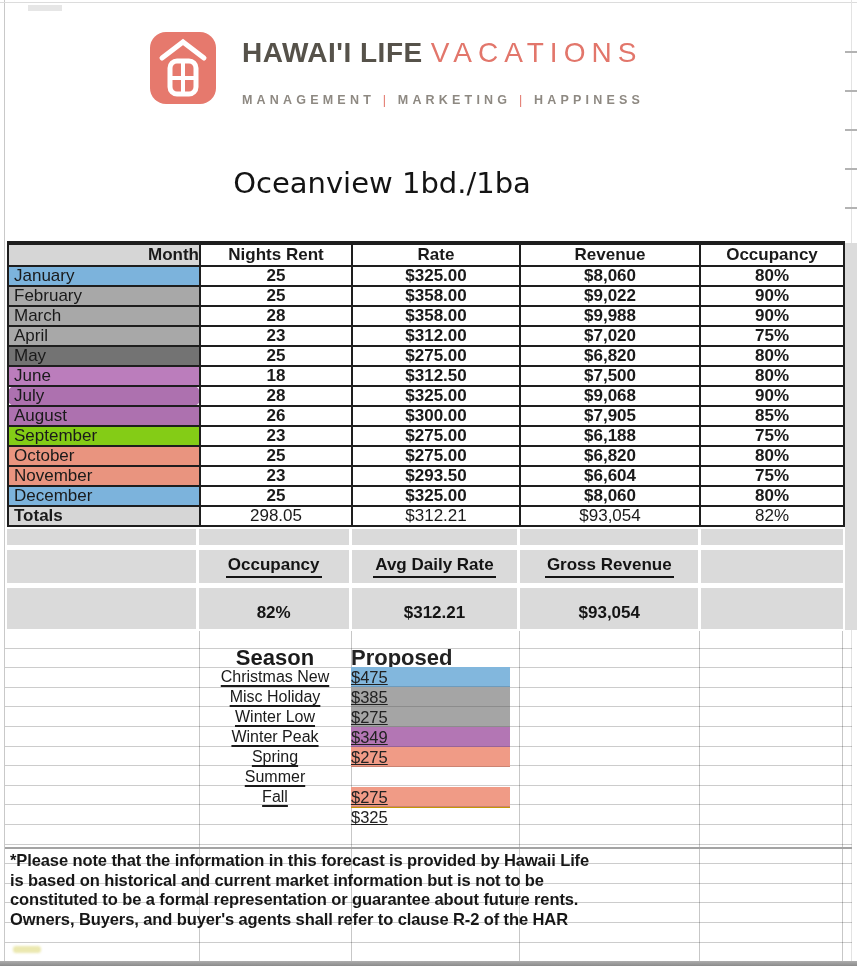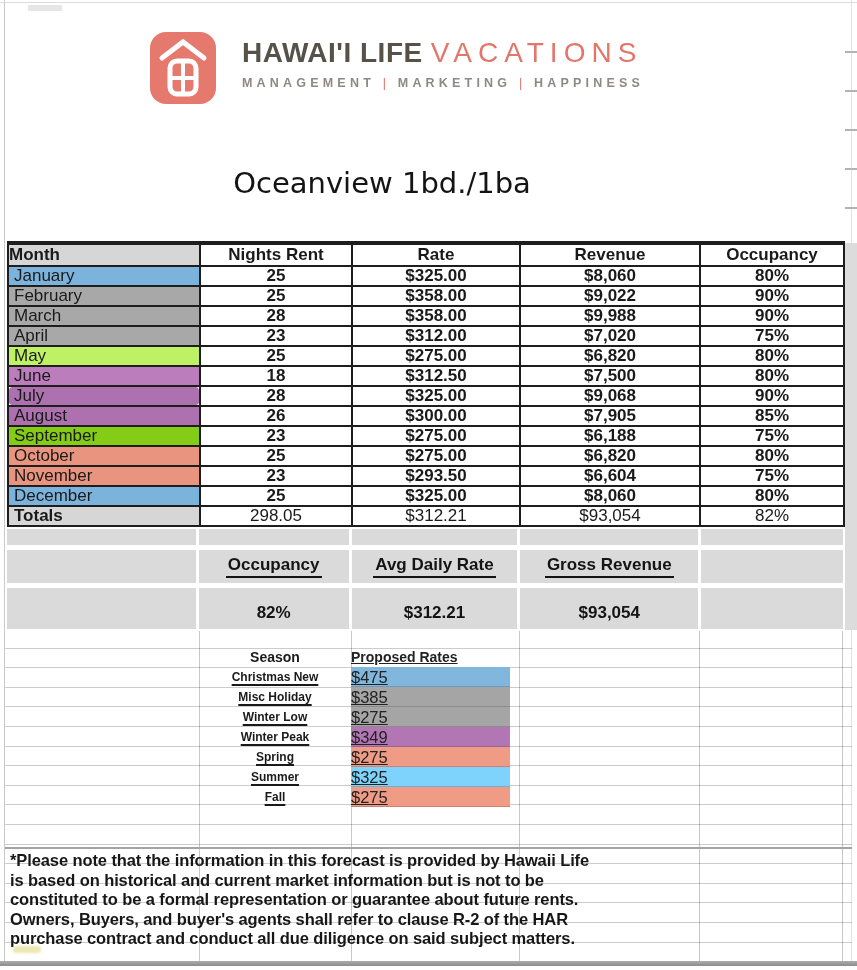--- a/index.html
+++ b/index.html
@@ -27,36 +27,36 @@
   .divider-disclaimer{position:absolute;left:5px;top:847px;width:847px;height:2px;background:#a3a3a3;}
 
   
   .brand{position:absolute;left:150px;top:32px;display:flex;align-items:flex-start;}
   .logo-mark{width:66px;height:72px;background:#e6796d;border-radius:16px;flex:0 0 auto;
              display:flex;align-items:center;justify-content:center;}
   .brand-text{margin-left:26px;padding-top:6px;}
   .brand-line1{font-size:28px;line-height:30px;white-space:nowrap;}
   .brand-primary{font-weight:700;color:#56524a;letter-spacing:.5px;}
   .brand-secondary{font-weight:400;color:#e2766b;letter-spacing:6px;margin-left:8px;}
-  .brand-line2{margin-top:8px;font-size:12.5px;letter-spacing:4.2px;color:#8e8982;
+  .brand-line2{margin-top:25px;font-size:12.5px;letter-spacing:4.2px;color:#8e8982;
                font-weight:600;white-space:nowrap;}
   .brand-line2 .sep{color:#e2766b;font-weight:400;}
 
   
   .title{position:absolute;left:0;top:166px;width:764px;margin:0;text-align:center;
          font-family:"DejaVu Sans","Liberation Sans",sans-serif;
          font-size:29px;font-weight:400;color:#141414;}
 
   
   table.main{position:absolute;left:7px;top:241px;border-collapse:collapse;
              border-top:4px solid #1e1e1e;table-layout:fixed;}
   table.main th,table.main td{border:2px solid #1e1e1e;height:18px;padding:0;
              font-size:17px;line-height:18px;text-align:center;overflow:hidden;white-space:nowrap;}
   table.main thead th{font-weight:700;height:20px;line-height:20px;background:#fff;}
-  table.main thead th.month-h{background:#d6d6d6;text-align:left;}
+  table.main thead th.month-h{background:#d6d6d6;text-align:right;padding-left:5px;}
   td.c-month{text-align:left !important;padding-left:5px !important;font-weight:500;}
   td.c-num{font-weight:600;}
   table.main tfoot td{font-weight:400;}
   table.main tfoot td.t-label{font-weight:700;background:#d6d6d6;text-align:left;padding-left:5px;}
 
   
   .band{position:absolute;left:7px;width:836px;display:flex;gap:3px;}
   .band .bc{background:#dadada;}
   .bc.w1{width:189px}.bc.w2{width:150px}.bc.w3{width:166px}.bc.w4{width:178px}.bc.w5{width:142px}
   .band1{top:529px;height:16px;}
@@ -64,28 +64,28 @@
   .band2 .bc{display:flex;align-items:center;justify-content:center;}
   .band2 .hd{font-size:17px;font-weight:700;color:#141414;border-bottom:2px solid #141414;
              padding:0 2px 1px;white-space:nowrap;}
   .band3{top:588px;height:41px;}
   .band3 .bc{text-align:center;font-size:17px;font-weight:700;color:#141414;padding-top:15px;
              box-sizing:border-box;}
 
   
   .seasons{position:absolute;left:199px;top:648px;width:321px;}
   .s-row{display:flex;height:20px;}
-  .s-season{width:152px;text-align:center;font-size:12px;line-height:20px;font-weight:700;
+  .s-season{width:152px;text-align:center;font-size:16px;line-height:20px;font-weight:400;
             white-space:nowrap;}
   .s-season u{text-decoration:underline;text-decoration-thickness:2px;text-underline-offset:3px;}
   .s-rate{width:159px;font-size:16.5px;line-height:20px;font-weight:500;
           color:#222;border-bottom:1px solid rgba(0,0,0,.15);box-sizing:border-box;text-decoration:underline;}
   .s-head .s-season,.s-head .s-rate{font-weight:700;border:none;background:transparent;}
   .s-head{height:19px;}
-  .s-head .s-season,.s-head .s-rate{line-height:19px;font-size:14px;}
+  .s-head .s-season,.s-head .s-rate{line-height:19px;font-size:22px;}
 
   
   .disclaimer{position:absolute;left:10px;top:851px;width:640px;font-size:16.5px;font-weight:700;
               line-height:19.6px;letter-spacing:-.1px;color:#171717;white-space:nowrap;}
 </style>
 </head>
 <body>
 
 <div class="page">
 
@@ -162,21 +162,21 @@
           <td class="c-num">90%</td>
         </tr>
         <tr>
           <td class="c-month" style="background: rgb(168, 168, 168);">April</td>
           <td class="c-num">23</td>
           <td class="c-num">$312.00</td>
           <td class="c-num">$7,020</td>
           <td class="c-num">75%</td>
         </tr>
         <tr>
-          <td class="c-month" style="background: #bef264;">May</td>
+          <td class="c-month" style="background: #737373;">May</td>
           <td class="c-num">25</td>
           <td class="c-num">$275.00</td>
           <td class="c-num">$6,820</td>
           <td class="c-num">80%</td>
         </tr>
         <tr>
           <td class="c-month" style="background: rgb(187, 125, 188);">June</td>
           <td class="c-num">18</td>
           <td class="c-num">$312.50</td>
           <td class="c-num">$7,500</td>
@@ -285,32 +285,31 @@
         <div class="s-row">
           <div class="s-season"><u>Winter Peak</u></div>
           <div class="s-rate" style="background: rgb(179, 118, 180);">$349</div>
         </div>
         <div class="s-row">
           <div class="s-season"><u>Spring</u></div>
           <div class="s-rate" style="background: rgb(240, 155, 134);">$275</div>
         </div>
         <div class="s-row">
           <div class="s-season"><u>Summer</u></div>
-          <div class="s-rate" style="background: #7dd3fc;">$325</div>
+          <div class="s-rate" style="background: #eab308; margin-top: 40px;">$325</div>
         </div>
         <div class="s-row">
           <div class="s-season"><u>Fall</u></div>
           <div class="s-rate" style="background: rgb(240, 155, 134);">$275</div>
         </div>
       </div>
   </div>
 
   <div class="disclaimer" id="disclaimer">
       <div>*Please note that the information in this forecast is provided by Hawaii Life</div>
       <div>is based on historical and current market information but is not to be</div>
       <div>constituted to be a formal representation or guarantee about future rents.</div>
       <div>Owners, Buyers, and buyer's agents shall refer to clause R-2 of the HAR</div>
-      <div>purchase contract and conduct all due diligence on said subject matters.</div>
     </div>
 
   <div class="smudge-yellow"></div>
   <div class="bottom-band"></div>
 </div>
 
 </body></html>

